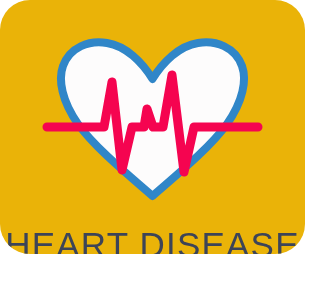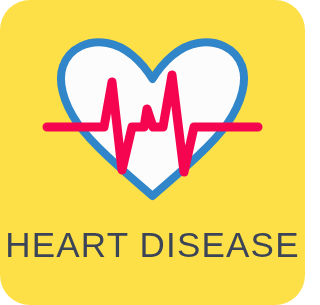--- a/index.html
+++ b/index.html
@@ -9,23 +9,23 @@
   }
   body {
     width: 305px;
     height: 305px;
     overflow: hidden;
     font-family: "Liberation Sans", sans-serif;
   }
   #card {
     position: relative;
     width: 305px;
-    height: 305px;
+    height: 254px;
     box-sizing: border-box;
-    background: #fde047;
+    background: #eab308;
     border-radius: 30px;
     overflow: hidden;
   }
   #icon-wrap {
     position: absolute;
     left: 0;
     top: 0;
     width: 305px;
     height: 215px;
   }

